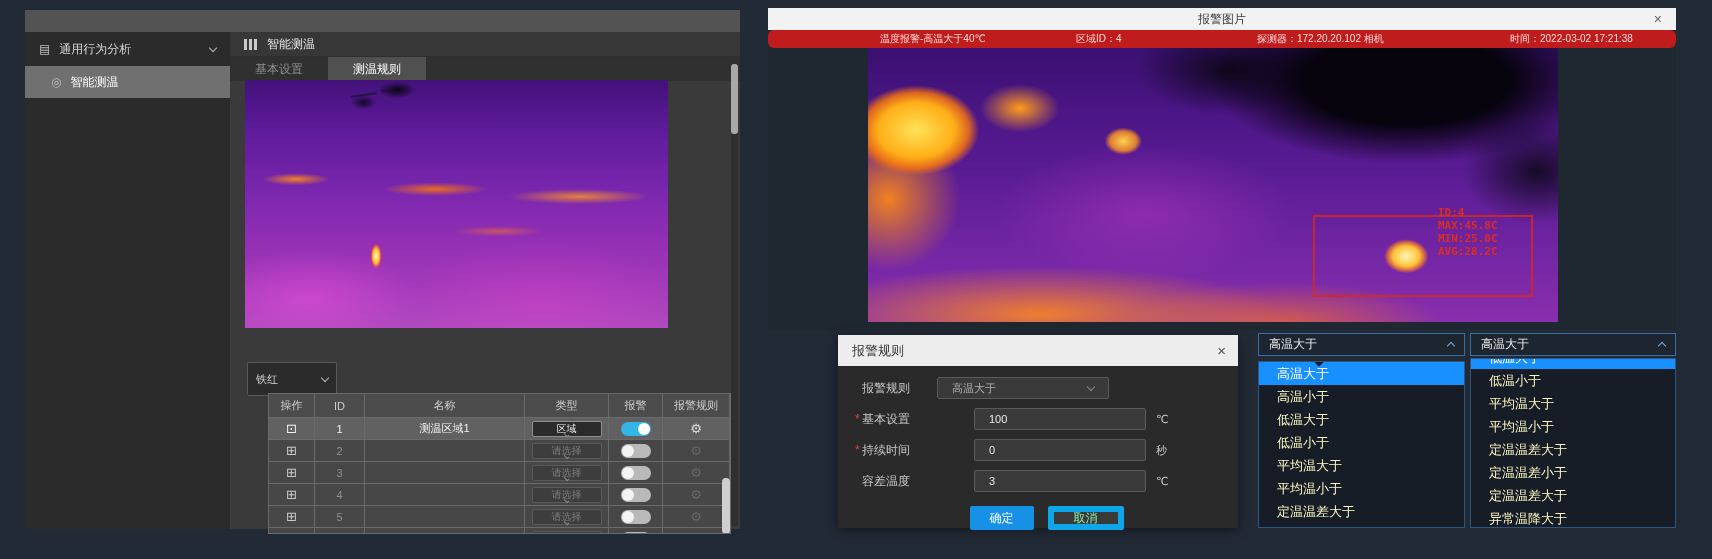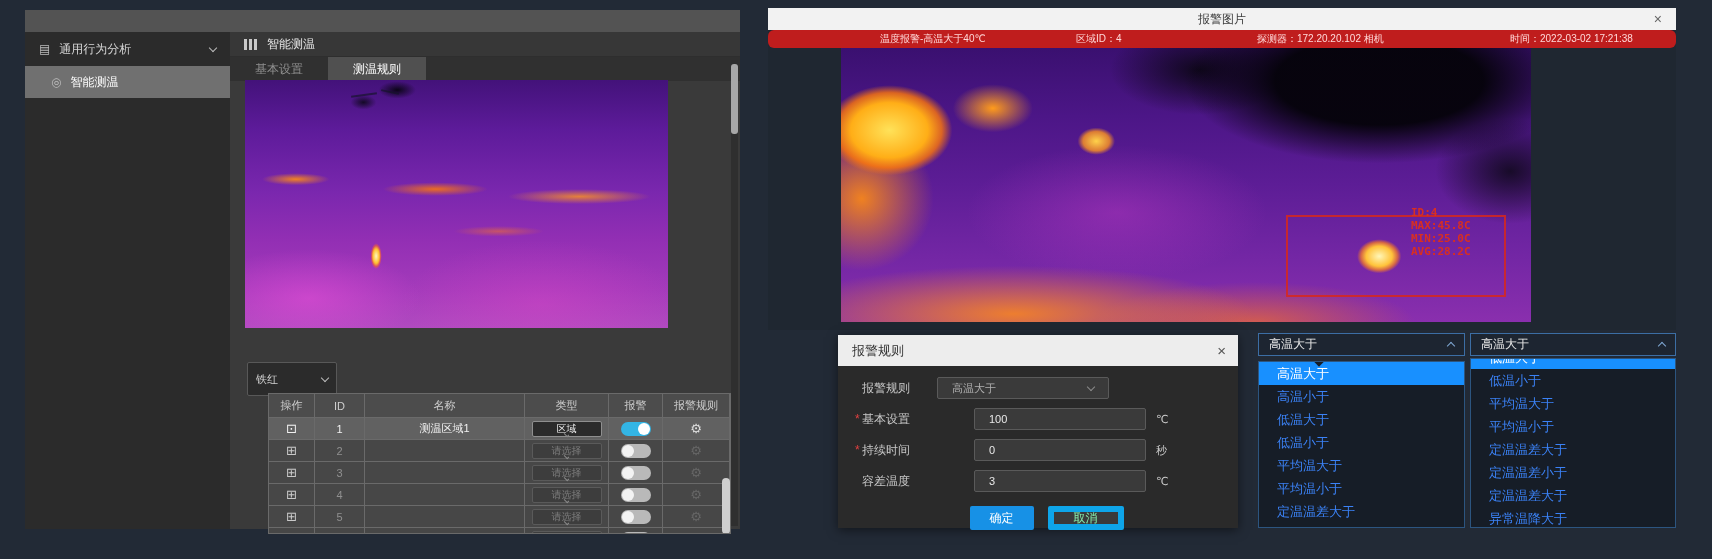--- a/index.html
+++ b/index.html
@@ -83,21 +83,21 @@
   
   .awin { position:absolute; left:768px; top:8px; width:908px; height:322px; background:#1f2731; }
   .atitle { height:22px; background:#f2f2f2; color:#3c3c3c; font-size:12px;
             display:flex; align-items:center; justify-content:center; position:relative; }
   .aclose { position:absolute; right:14px; top:0; height:22px; display:flex; align-items:center;
             color:#666; font-size:14px; cursor:pointer; }
   .alert { height:18px; background:#bf1d1d; position:relative; font-size:10px; color:#ffd8d8;border-radius:6px; }
   .alert span { position:absolute; top:0; height:18px; display:flex; align-items:center; }
   .al-msg { left:112px; } .al-reg { left:308px; } .al-det { left:489px; } .al-time { left:742px; }
 
-  .thermal-right { position:absolute; left:73px; top:40px; width:690px; height:274px;
+  .thermal-right { position:absolute; left:100px; top:40px; width:690px; height:274px;
     background:
       radial-gradient(ellipse 70px 50px at 7% 30%, #ffe259 0%, #ffae17 55%, rgba(255,120,10,.8) 75%, transparent 90%),
       radial-gradient(ellipse 90px 90px at 3% 55%, rgba(255,140,20,.9), transparent 80%),
       radial-gradient(ellipse 50px 30px at 22% 22%, #ff9b1c, transparent 80%),
       radial-gradient(ellipse 22px 16px at 37% 34%, #ffd24a 0%, rgba(255,150,30,.8) 60%, transparent 85%),
       radial-gradient(ellipse 260px 110px at 78% 12%, rgba(5,3,10,.97) 40%, transparent 75%),
       radial-gradient(ellipse 120px 60px at 52% 8%, rgba(10,6,18,.9), transparent 75%),
       radial-gradient(ellipse 100px 70px at 97% 45%, rgba(12,8,22,.85), transparent 75%),
       radial-gradient(ellipse 26px 20px at 78% 76%, #fff6b8 0%, #ffc33a 50%, rgba(255,130,30,.7) 70%, transparent 85%),
       radial-gradient(ellipse 300px 60px at 25% 97%, rgba(255,140,25,.85), transparent 80%),
@@ -129,21 +129,21 @@
   .btn { height:24px; padding:0 20px; font-size:12px; border-radius:2px; display:flex;
          align-items:center; cursor:pointer; }
   .btn.ok { background:#1791e6; color:#fff; }
   .btn.cancel { background:#3a3a3a; color:#86efac; border:6px solid #0ea5e9; }
 
   
   .dd-head { position:absolute; height:23px; background:#1d2531; border:1px solid #3c6ea5;
              color:#e8e8e8; font-size:12px; display:flex; align-items:center;
              justify-content:space-between; padding:0 10px; cursor:pointer; }
   .dd-list { position:absolute; background:#161d27; border:1px solid #2c5580; overflow:hidden; }
-  .opt { height:23px; line-height:23px; padding-left:18px; color:#3b82f6; font-size:13px;
+  .opt { height:23px; line-height:23px; padding-left:18px; color:#fef9c3; font-size:13px;
          white-space:nowrap; cursor:pointer; }
   .opt.sel { background:#1890ff; color:#ffffff; }
   .opt.clipped { position:relative; height:10px; line-height:normal; padding:0; }
   .opt.clipped span { position:absolute; left:18px; bottom:2px; font-size:13px; }
   .dd1-head { left:1258px; top:333px; width:207px; }
   .dd1-list { left:1258px; top:361px; width:207px; height:167px; }
   .caret { position:absolute; left:56px; top:-5px; width:8px; height:8px; background:#161d27;
            border-left:1px solid #2c5580; border-top:1px solid #2c5580; transform:rotate(45deg); }
   .dd2-head { left:1470px; top:333px; width:206px; }
   .dd2-list { left:1470px; top:358px; width:206px; height:170px; }

